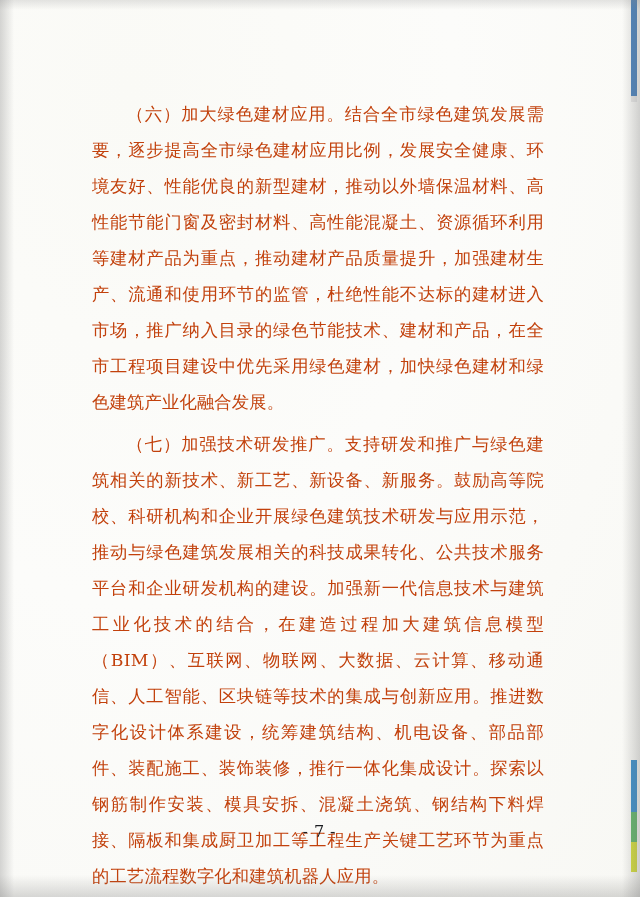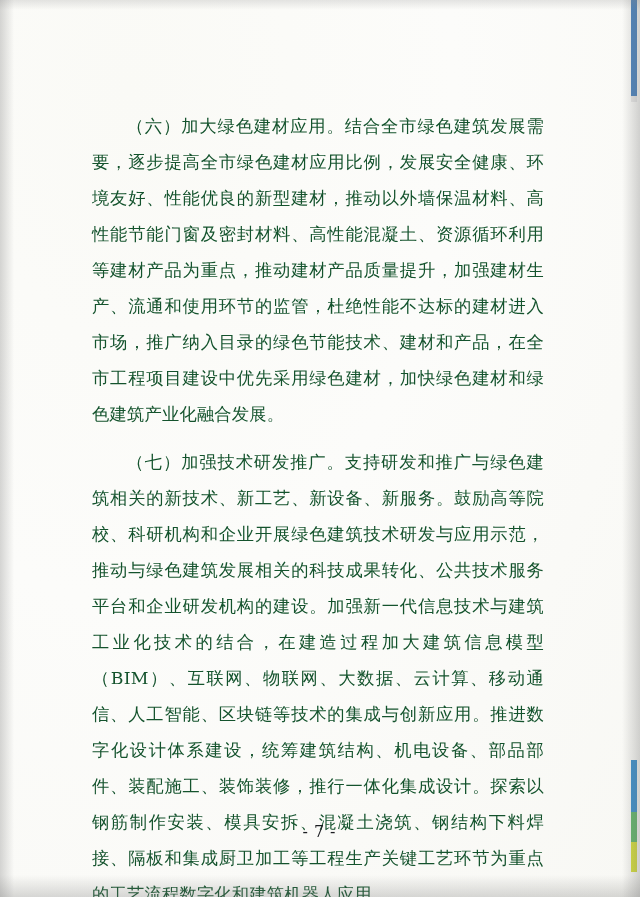--- a/index.html
+++ b/index.html
@@ -60,24 +60,24 @@
   .scan-bar.b4 { top: 812px; height: 30px;  background: #3fa64a; opacity: .8; }
   .scan-bar.b5 { top: 842px; height: 30px;  background: #c8d400; opacity: .75; }
 
   .content {
     position: absolute;
     left: 92px;
     top: 96px;
     width: 452px;
   }
   p.para {
-    margin: 12px 0 6px 0;
+    margin: 0 0 6px 0;
     font-size: 17.3px;
     line-height: 36px;
-    color: #14532d;
+    color: #c2410c;
     text-align: justify;
     text-justify: inter-ideograph;
     text-indent: 2em;
     letter-spacing: 0.2px;
     font-family: "DejaVu Serif", "Liberation Serif", serif;
   }
   .page-number {
     position: absolute;
     left: 0;
     right: 0;

